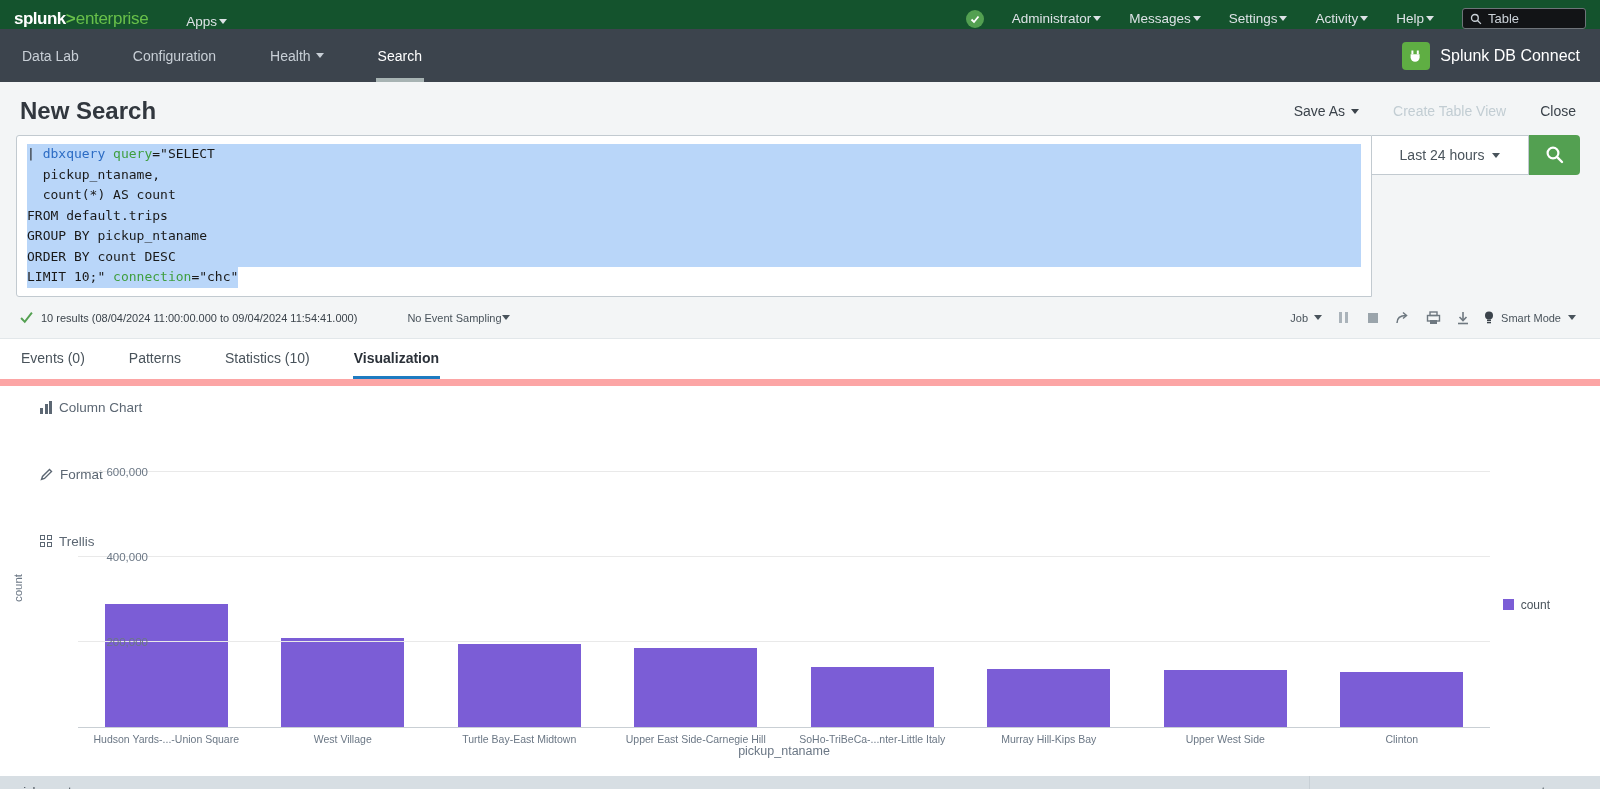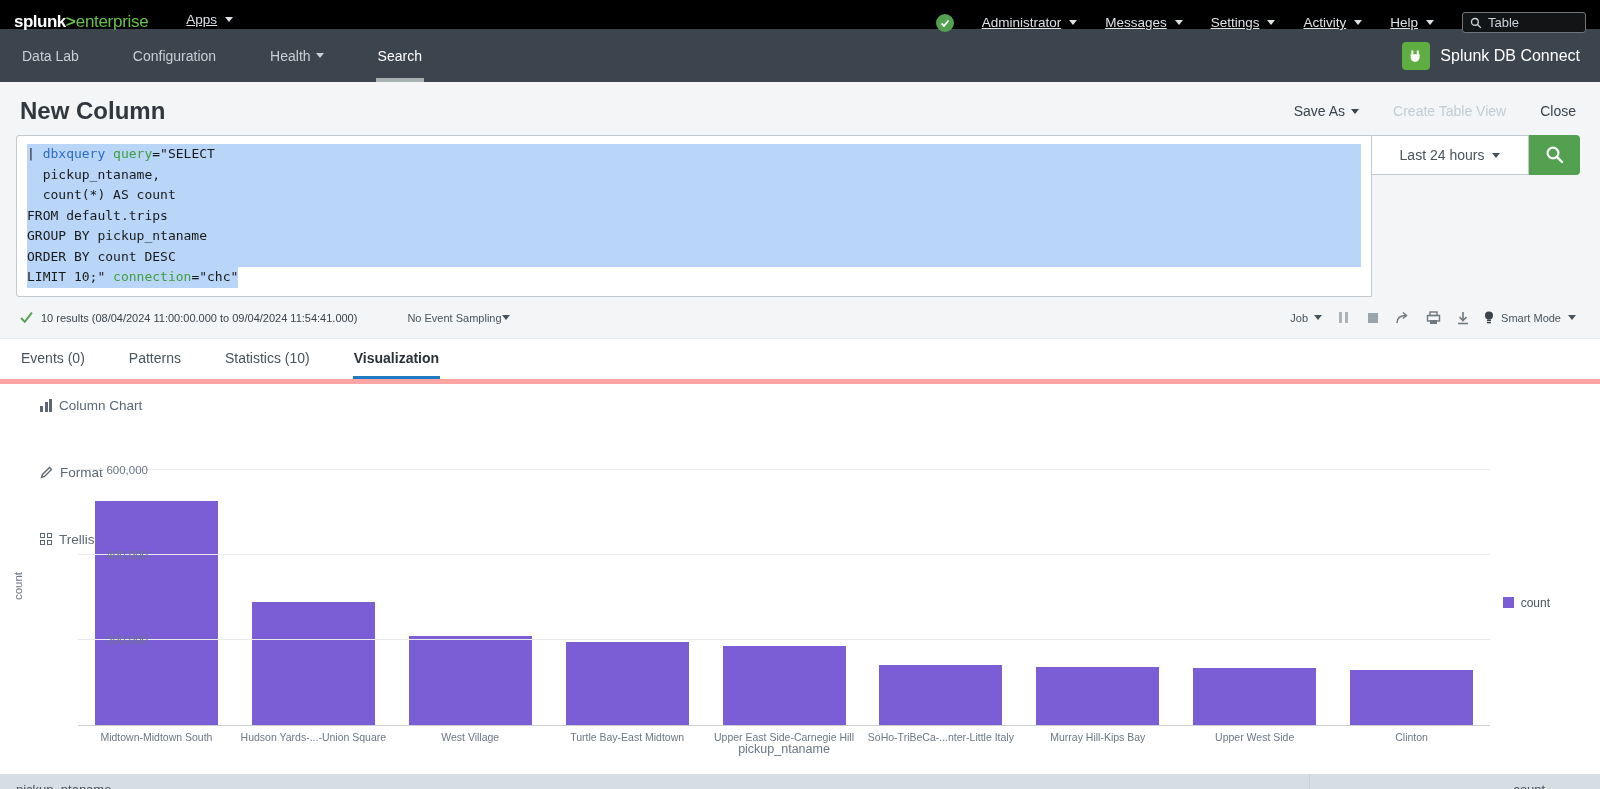--- a/index.html
+++ b/index.html
@@ -1,26 +1,26 @@
 <!DOCTYPE html>
 <html><head>
 <meta charset="utf-8">
 <style>
   * { margin:0; padding:0; box-sizing:border-box; }
   html,body { background:#fff; }
   body { font-family:"Liberation Sans", sans-serif; }
   .page { position:relative; width:1600px; height:789px; overflow:hidden; background:#fff; }
 
   
-  .topbar { height:29px; background:#000000; display:flex; align-items:flex-start; padding:12px 14px; color:#dde2e6; font-size:13.5px; }
+  .topbar { height:29px; background:#14532d; display:flex; align-items:flex-end; padding:0 14px; color:#dde2e6; font-size:13.5px; }
   .logo { display:flex; align-items:baseline; margin-right:38px; cursor:pointer; }
   .logo .l-splunk { color:#fff; font-weight:bold; font-size:17px; letter-spacing:-0.5px; }
   .logo .l-gt { color:#68c04a; font-weight:bold; font-size:17px; }
   .logo .l-ent { color:#68c04a; font-weight:300; font-size:17px; letter-spacing:-0.3px; }
-  .menu-item { display:flex; align-items:center; gap:8px; cursor:pointer; white-space:nowrap;text-decoration:underline; }
+  .menu-item { display:flex; align-items:center; gap:2px; cursor:pointer; white-space:nowrap; }
   .caret { width:0; height:0; border-left:4px solid transparent; border-right:4px solid transparent; border-top:5px solid currentColor; display:inline-block; }
   .topbar-right { margin-left:auto; display:flex; align-items:center; gap:28px; }
   .status-dot { width:18px; height:18px; border-radius:50%; background:#53a051; display:flex; align-items:center; justify-content:center; }
   .find-box { display:flex; align-items:center; gap:6px; width:124px; height:21px; border:1px solid #6e7479; border-radius:3px; background:#121416; padding:0 7px; color:#cbd2d8; font-size:13px; }
 
   
   .appbar { height:53px; background:#3c444d; display:flex; align-items:stretch; padding:0 20px; color:#c8cfd6; font-size:14px; }
   .appbar-item { position:relative; display:flex; align-items:center; gap:5px; padding:0 2px; margin-right:50px; cursor:pointer; white-space:nowrap; }
   .appbar-item.active { color:#fff; }
   .appbar-item.active::after { content:""; position:absolute; left:0; right:0; bottom:0; height:4px; background:#a7b3b3; }
@@ -53,21 +53,21 @@
   .sampling { margin-left:42px; display:flex; align-items:center; color:#49535b; cursor:pointer; }
   .res-right { margin-left:auto; display:flex; align-items:center; gap:12px; color:#49535b; }
   .job-menu { display:flex; align-items:center; gap:6px; cursor:pointer; }
   .icon-btn { display:flex; align-items:center; justify-content:center; width:18px; height:16px; cursor:pointer; }
   .pause-bars { display:flex; gap:3px; }
   .pause-bars i { width:3px; height:11px; background:#aab3ba; }
   .stop-sq { width:10px; height:10px; background:#9aa4ab; }
   .smart-mode { display:flex; align-items:center; gap:7px; cursor:pointer; }
 
   
-  .tabs { display:flex; gap:42px; padding:0 20px; border-bottom:5px solid #fca5a5; background:#fff; }
+  .tabs { display:flex; gap:42px; padding:0 20px; border-bottom:7px solid #fca5a5; background:#fff; }
   .tab { padding:11px 1px 10px; font-size:14px; color:#49535b; cursor:pointer; border-bottom:3px solid transparent; }
   .tab.active { color:#2b3139; font-weight:bold; border-bottom-color:#1e7bc1; }
 
   
   .viz-toolbar { display:flex; gap:52px; padding:14px 0 0 40px; height:46px;flex-direction:column; }
   .viz-btn { display:flex; align-items:center; gap:7px; font-size:13.5px; color:#5c6773; cursor:pointer; }
   .colchart-ico { display:flex; align-items:flex-end; gap:1.5px; height:13px; }
   .colchart-ico i { width:3px; background:#5c6773; }
   .colchart-ico i:nth-child(1){height:6px;} .colchart-ico i:nth-child(2){height:10px;} .colchart-ico i:nth-child(3){height:13px;}
   .trellis-ico { display:grid; grid-template-columns:5px 5px; grid-gap:2px; }
@@ -167,21 +167,21 @@
             <path d="M4 8 h10 v3.5 a5 5 0 0 1 -5 5 a5 5 0 0 1 -5 -5 z" fill="#fff"></path>
           </svg>
       </div>
       <span>Splunk DB Connect</span>
     </div>
   </nav>
 
   <div class="header-zone">
 
     <div class="page-head">
-      <h1 class="page-title">New Column</h1>
+      <h1 class="page-title">New Search</h1>
       <div class="head-actions">
         <div class="head-action">
           <span>Save As</span>
             <span class="caret"></span>
         </div>
         <div class="head-action disabled">
           <span>Create Table View</span>
         </div>
         <div class="head-action">
           <span>Close</span>
@@ -300,24 +300,20 @@
         </span>
       <span>Trellis</span>
     </div>
   </div>
 
   <div class="chart-wrap">
     <div class="ytitle">count</div>
     <div class="plot" id="plot">
       <div class="bars" id="bars">
           <div class="slot">
-            <div class="bar" style="height: 82.5%; background: rgb(123, 93, 214);"></div>
-            <div class="xlab">Midtown-Midtown South</div>
-          </div>
-          <div class="slot">
             <div class="bar" style="height: 45.3125%; background: rgb(123, 93, 214);"></div>
             <div class="xlab">Hudson Yards-...-Union Square</div>
           </div>
           <div class="slot">
             <div class="bar" style="height: 32.5%; background: rgb(123, 93, 214);"></div>
             <div class="xlab">West Village</div>
           </div>
           <div class="slot">
             <div class="bar" style="height: 30.625%; background: rgb(123, 93, 214);"></div>
             <div class="xlab">Turtle Bay-East Midtown</div>

